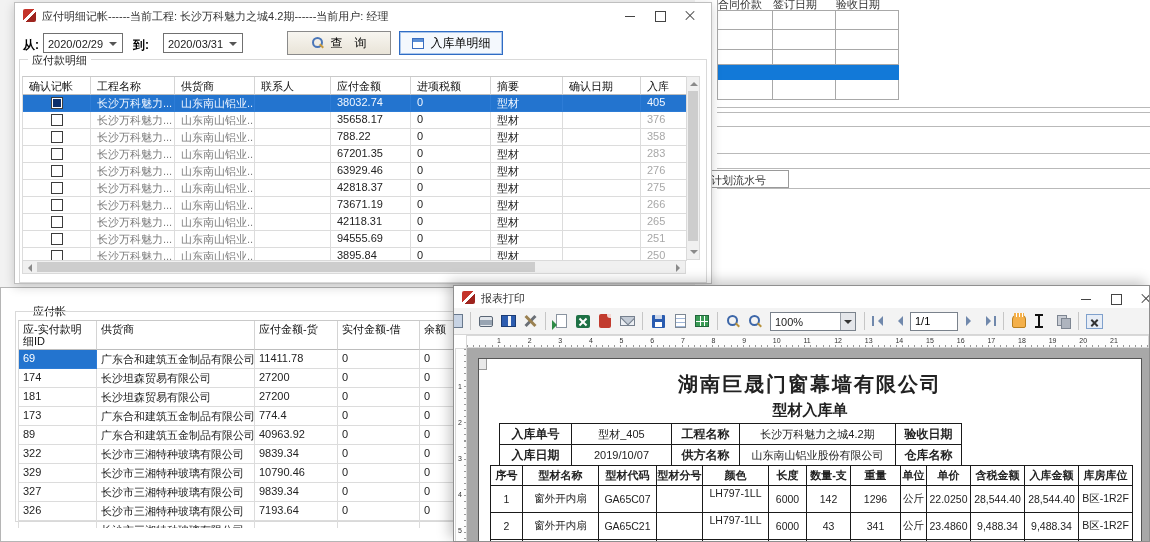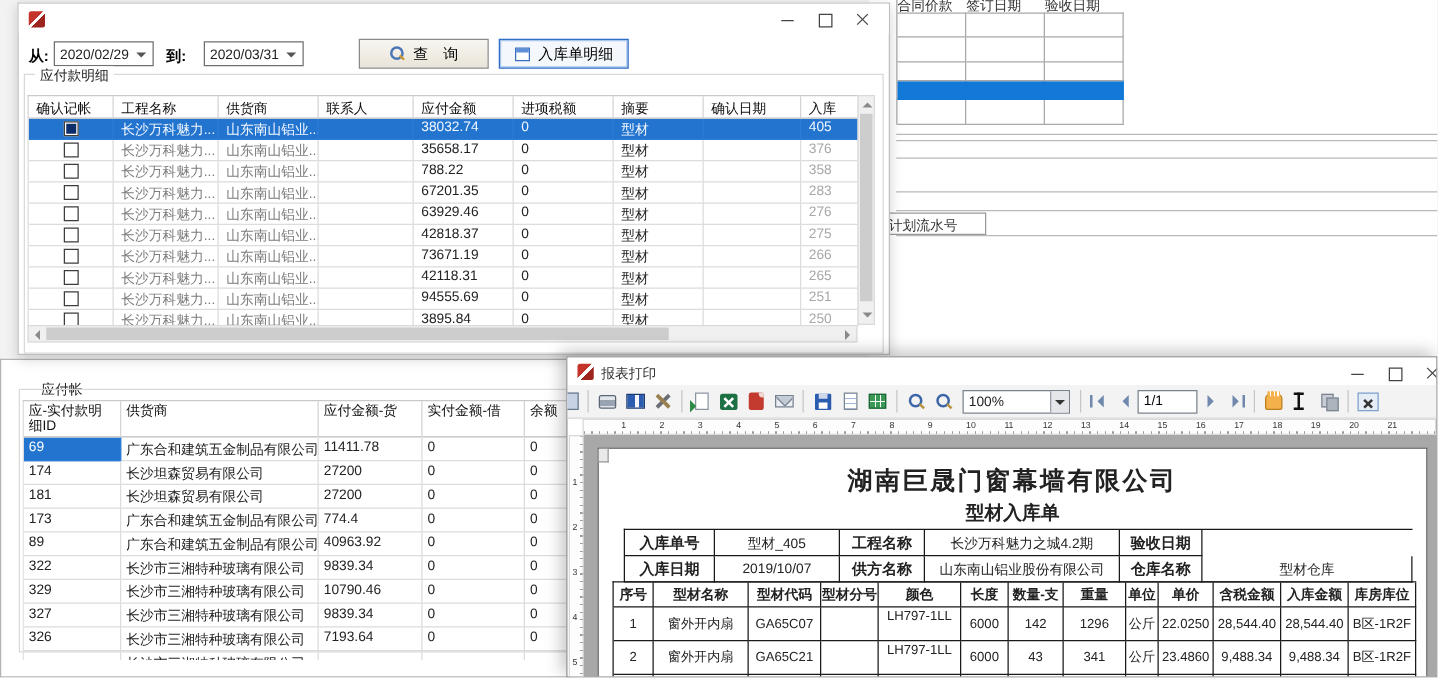--- a/index.html
+++ b/index.html
@@ -190,20 +190,21 @@
   <div class="bgline" style="top:126px"></div>
   <div class="bgline" style="top:153px"></div>
   <div class="bgline" style="top:168px"></div>
   <div class="bgline" style="top:188px"></div>
   <div id="bgfield">计划流水号</div>
 </div>
 
 <div id="w1" class="win">
   <div class="tbar">
     <div class="appico"></div>
+    <div class="ttl">应付明细记帐------当前工程: 长沙万科魅力之城4.2期------当前用户: 经理</div>
     <div class="wctl">
       <div class="wbtn mn"></div>
       <div class="wbtn mx"></div>
       <div class="wbtn cl"></div>
     </div>
   </div>
   <div class="flabel" style="left:8px;top:34px">从:</div>
   <div class="combo" style="left:28px;top:30px">
     <span class="cv">2020/02/29</span>
     <span class="da"></span>
@@ -599,21 +600,20 @@
           <div class="icell lbl" style="width:68px">工程名称</div>
           <div class="icell" style="width:156px">长沙万科魅力之城4.2期</div>
           <div class="icell lbl" style="width:66px">验收日期</div>
         </div>
         <div class="irow">
           <div class="icell lbl" style="width:72px">入库日期</div>
           <div class="icell" style="width:100px">2019/10/07</div>
           <div class="icell lbl" style="width:68px">供方名称</div>
           <div class="icell" style="width:156px">山东南山铝业股份有限公司</div>
           <div class="icell lbl" style="width:66px">仓库名称</div>
-          <div class="icell" style="width:168px">型材仓库</div>
         </div>
       </div>
       <div id="ritems">
           <div class="hrow">
             <div class="tcell" style="width: 32px;">序号</div>
             <div class="tcell" style="width: 76px;">型材名称</div>
             <div class="tcell" style="width: 58px;">型材代码</div>
             <div class="tcell" style="width: 46px;">型材分号</div>
             <div class="tcell" style="width: 66px;">颜色</div>
             <div class="tcell" style="width: 38px;">长度</div>

